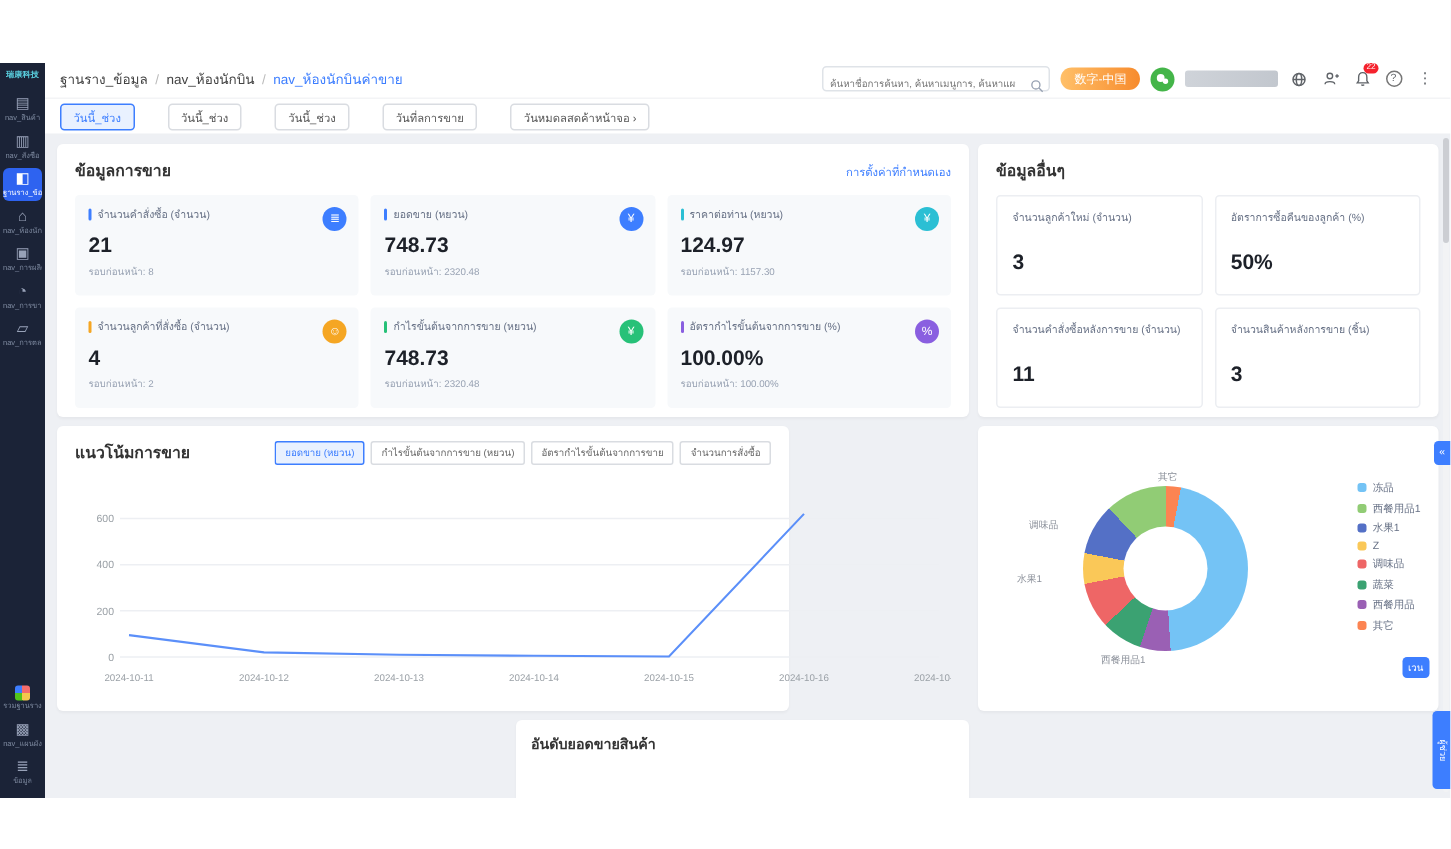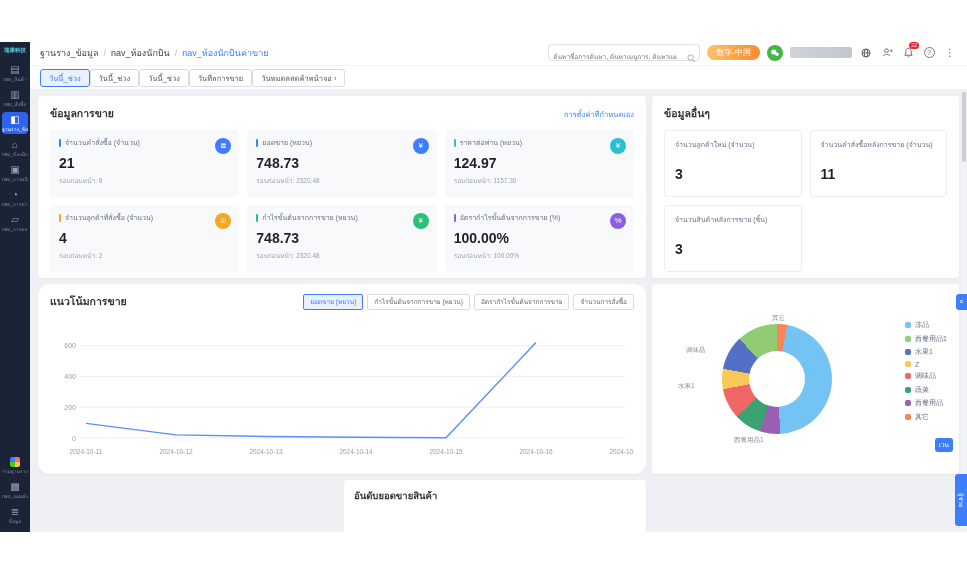--- a/index.html
+++ b/index.html
@@ -30,29 +30,29 @@
   .searchbox input{border:0;outline:none;width:132px;height:15px;font-size:6.5px;padding:0 4px;color:#666;background:transparent;font-family:inherit;}
   .s-ico{position:absolute;right:3px;top:3.5px;}
   .cn-btn{height:15px;padding:0 9px;border-radius:8px;background:linear-gradient(90deg,#ffc069,#f78b2d);color:#fff;font-size:8px;display:flex;align-items:center;cursor:pointer;white-space:nowrap;}
   .avatar{width:16px;height:16px;border-radius:50%;background:#44b549;display:flex;align-items:center;justify-content:center;cursor:pointer;}
   .redacted{width:62px;height:11px;border-radius:2px;background:linear-gradient(90deg,#cfd3d9,#c2c7ce);cursor:pointer;}
   .hico{width:14px;height:14px;display:flex;align-items:center;justify-content:center;color:#5f6368;cursor:pointer;position:relative;}
   .badge{position:absolute;top:-4px;left:8px;background:#f5222d;color:#fff;font-size:5.5px;line-height:7px;padding:0 2px;border-radius:4px;}
   .qmark{width:11px;height:11px;border:1px solid #777;border-radius:50%;font-size:7px;line-height:10px;text-align:center;color:#5f6368;}
   .kebab{font-size:10px;color:#5f6368;}
 
-  .tabrow{height:24px;display:flex;align-items:center;gap:0;padding:0 10px;background:#fff;border-bottom:1px solid #eef0f3;}
+  .tabrow{height:24px;display:flex;align-items:center;gap:22px;padding:0 10px;background:#fff;border-bottom:1px solid #eef0f3;}
   .ftab{font-size:7.5px;padding:2px 8px;border:1px solid #d9dce1;border-radius:3px;color:#555;cursor:pointer;background:#fff;white-space:nowrap;}
   .ftab.active{border-color:#3d7eff;color:#3d7eff;background:#e9f1ff;}
 
   .content{position:absolute;left:0;top:50px;width:937px;height:442px;background:#eef0f4;overflow:hidden;}
   .card{position:absolute;background:#fff;border-radius:4px;box-shadow:0 1px 2px rgba(0,0,0,.04);}
   #card-sales{left:8px;top:6px;width:608px;height:182px;padding:9px 12px;}
   #card-other{left:622px;top:6px;width:307px;height:182px;padding:9px 12px;}
-  #card-trend{left:8px;top:194px;width:608px;height:190px;padding:9px 12px;border-radius:12px;}
+  #card-trend{left:8px;top:194px;width:488px;height:190px;padding:9px 12px;}
   #card-cat{left:622px;top:194px;width:307px;height:190px;padding:9px 12px;}
   #card-rank1{left:8px;top:390px;width:300px;height:60px;padding:8px 10px;}
   #card-rank2{left:314px;top:390px;width:302px;height:60px;padding:8px 10px;}
   #card-rank3{left:622px;top:390px;width:307px;height:60px;padding:6px 10px;}
 
   .card-head{display:flex;align-items:center;}
   .card-title{font-size:10.5px;font-weight:bold;color:#333;white-space:nowrap;}
   .link{margin-left:auto;font-size:7.5px;color:#3d7eff;cursor:pointer;white-space:nowrap;}
 
   .kpi-grid{margin-top:8px;display:grid;grid-template-columns:repeat(3,1fr);gap:8px;}
@@ -291,20 +291,24 @@
       </section>
 
       <section class="card" id="card-other">
         <div class="card-head">
             <span class="card-title">ข้อมูลอื่นๆ</span>
           </div>
         <div class="ot-grid">
           <div class="ot">
             <div class="ot-label">จำนวนลูกค้าใหม่ (จำนวน)</div>
             <div class="ot-value">3</div>
+          </div>
+          <div class="ot">
+            <div class="ot-label">อัตราการซื้อคืนของลูกค้า (%)</div>
+            <div class="ot-value">50%</div>
           </div>
           <div class="ot">
             <div class="ot-label">จำนวนคำสั่งซื้อหลังการขาย (จำนวน)</div>
             <div class="ot-value">11</div>
           </div>
           <div class="ot">
             <div class="ot-label">จำนวนสินค้าหลังการขาย (ชิ้น)</div>
             <div class="ot-value">3</div>
           </div>
         </div>

